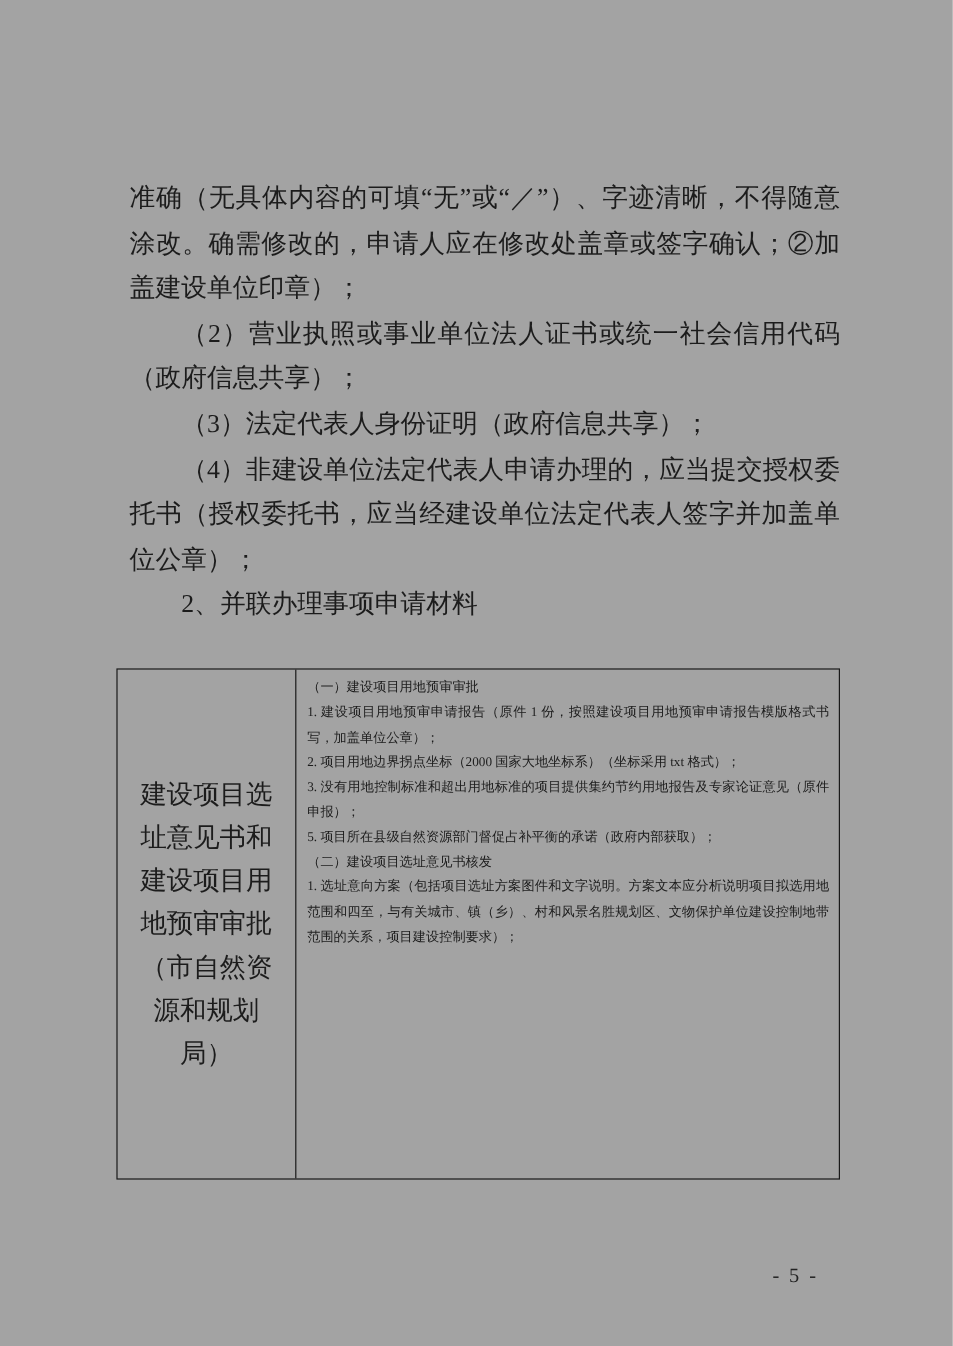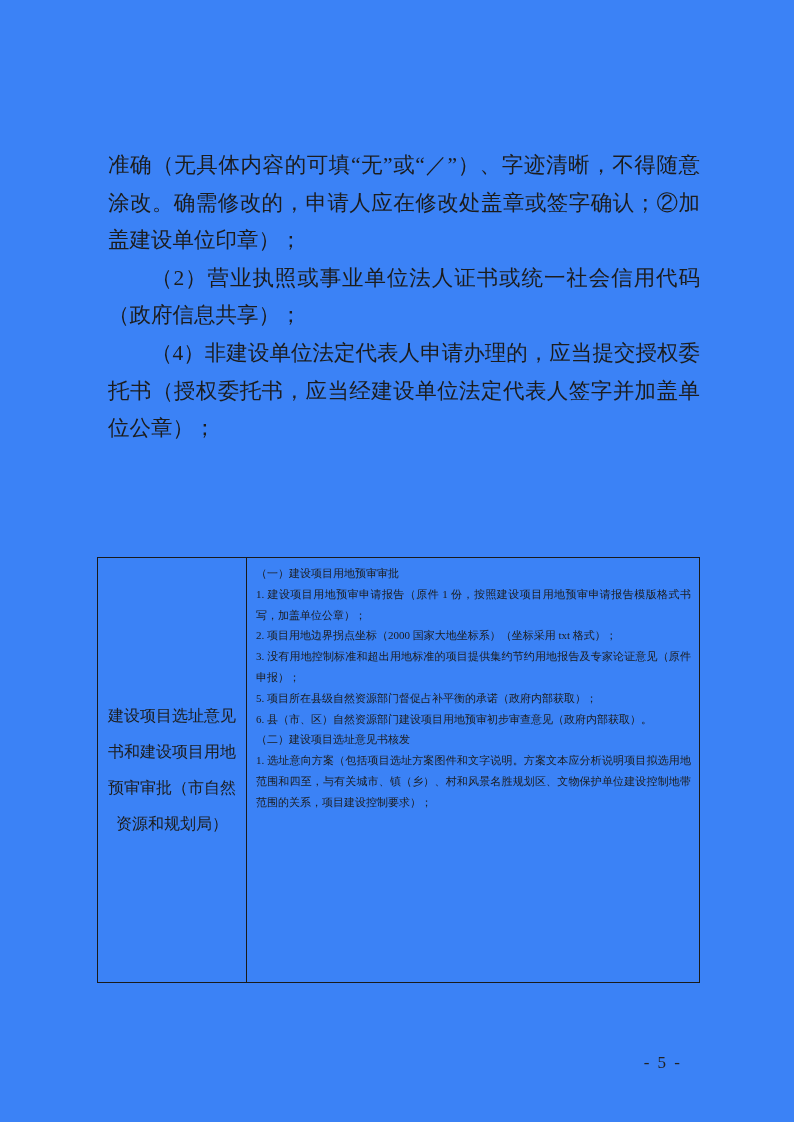--- a/index.html
+++ b/index.html
@@ -5,21 +5,21 @@
   html, body {
     margin: 0;
     padding: 0;
     background: #e8e8e8;
   }
   .page {
     position: relative;
     width: 794px;
     height: 1122px;
     margin: 0 auto;
-    background: #3b82f6;
+    background: #a3a3a3;
     overflow: hidden;
     font-family: "Liberation Serif", "DejaVu Serif", serif;
     color: #1c1c1c;
   }
   .content {
     position: absolute;
     left: 108px;
     top: 147px;
     width: 592px;
     font-size: 21.5px;
@@ -46,21 +46,21 @@
   .doc-table .cell-left {
     width: 149px;
     box-sizing: border-box;
     border-right: 1.5px solid #1a1a1a;
     display: flex;
     align-items: center;
     justify-content: center;
     padding: 0 10px;
   }
   .doc-table .cell-left .item-name {
-    font-size: 16px;
+    font-size: 22px;
     line-height: 36px;
     text-align: center;
     width: 128px;
   }
   .doc-table .cell-right {
     flex: 1;
     box-sizing: border-box;
     padding: 5px 8px 5px 9px;
     overflow: hidden;
   }
@@ -81,35 +81,36 @@
 </style>
 </head>
 <body>
 
 <div class="page">
 
   <div class="content">
 
   <p>准确（无具体内容的可填“无”或“／”）、字迹清晰，不得随意涂改。确需修改的，申请人应在修改处盖章或签字确认；②加盖建设单位印章）；</p>
       <p class="indent">（2）营业执照或事业单位法人证书或统一社会信用代码（政府信息共享）；</p>
+      <p class="indent">（3）法定代表人身份证明（政府信息共享）；</p>
       <p class="indent">（4）非建设单位法定代表人申请办理的，应当提交授权委托书（授权委托书，应当经建设单位法定代表人签字并加盖单位公章）；</p>
+      <p class="indent">2、并联办理事项申请材料</p>
     </div>
 
   <div class="doc-table">
     <div class="cell-left">
       <div class="item-name">建设项目选址意见书和建设项目用地预审审批（市自然资源和规划局）</div>
     </div>
     <div class="cell-right">
 
     <p>（一）建设项目用地预审审批</p>
         <p>1. 建设项目用地预审申请报告（原件 1 份，按照建设项目用地预审申请报告模版格式书写，加盖单位公章）；</p>
         <p>2. 项目用地边界拐点坐标（2000 国家大地坐标系）（坐标采用 txt 格式）；</p>
         <p>3. 没有用地控制标准和超出用地标准的项目提供集约节约用地报告及专家论证意见（原件申报）；</p>
         <p>5. 项目所在县级自然资源部门督促占补平衡的承诺（政府内部获取）；</p>
-        <p>6. 县（市、区）自然资源部门建设项目用地预审初步审查意见（政府内部获取）。</p>
         <p>（二）建设项目选址意见书核发</p>
         <p>1. 选址意向方案（包括项目选址方案图件和文字说明。方案文本应分析说明项目拟选用地范围和四至，与有关城市、镇（乡）、村和风景名胜规划区、文物保护单位建设控制地带范围的关系，项目建设控制要求）；</p>
       </div>
   </div>
 
   <div class="page-number">- 5 -</div>
 
 </div>
 
 </body></html>

